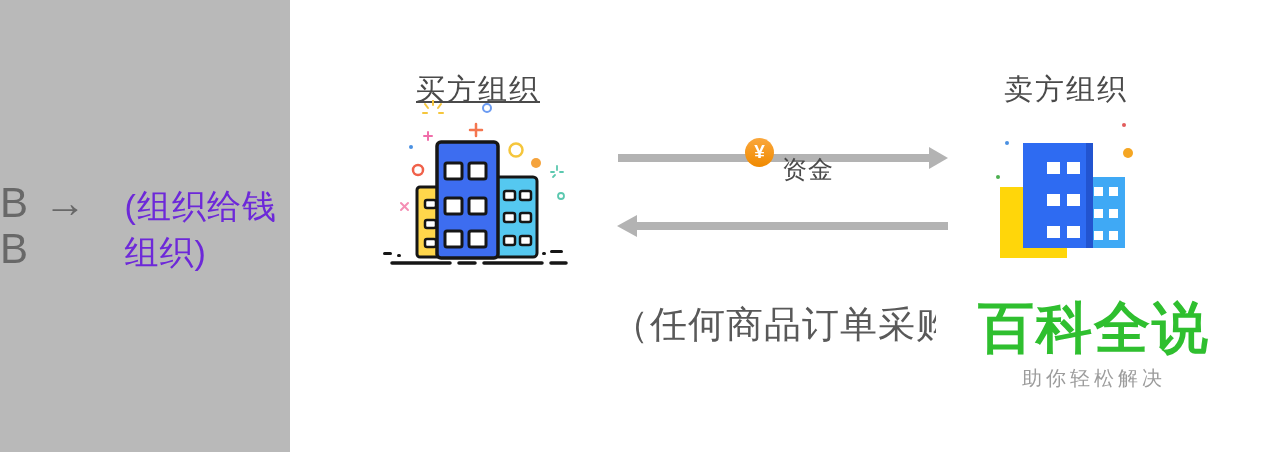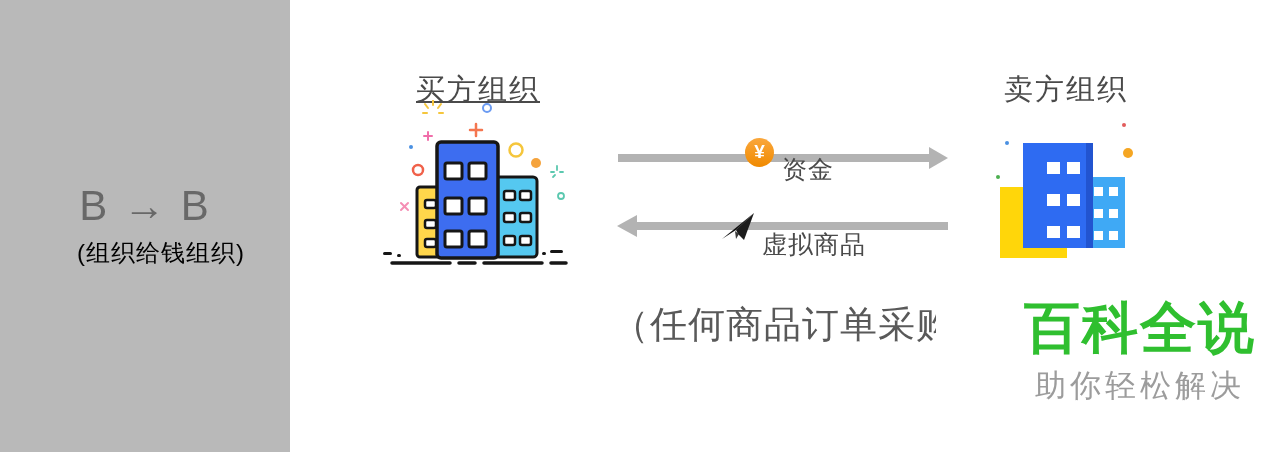--- a/index.html
+++ b/index.html
@@ -1,23 +1,23 @@
 <!DOCTYPE html>
 <html><head>
 <meta charset="utf-8">
 <style>
   html,body{margin:0;padding:0;background:#fff;}
   body{font-family:"Liberation Sans","DejaVu Sans",sans-serif;}
   .stage{position:relative;width:1280px;height:452px;background:#ffffff;overflow:hidden;}
 
   
   .panel{position:absolute;left:0;top:0;width:290px;height:452px;background:#b9b9b9;
-         display:flex;flex-direction:column;justify-content:center;align-items:center;}
+         display:flex;flex-direction:row;justify-content:center;align-items:center;}
   .panel-title{font-size:42px;color:#686868;letter-spacing:2px;line-height:1.1;}
-  .panel-subtitle{font-size:24px;color:#000000;margin-top:8px;letter-spacing:1px;margin-left:32px;}
+  .panel-subtitle{font-size:34px;color:#6d28d9;margin-top:8px;letter-spacing:1px;margin-left:32px;}
 
   
   .org-label{position:absolute;font-size:29px;color:#4a4a4a;text-align:center;letter-spacing:2px;}
   .buyer-label{left:383px;top:70px;width:190px;text-decoration:underline;}
   .seller-label{left:976px;top:70px;width:180px;}
 
   .illus{position:absolute;}
   .buyer-illus{left:383px;top:100px;}
   .seller-illus{left:995px;top:115px;}
 
@@ -33,23 +33,23 @@
   .flow-label .txt{font-size:25px;letter-spacing:1px;margin-top:35px;}
   .coin{width:29px;height:29px;border-radius:50%;background:linear-gradient(180deg,#faa73c,#f08a00);
         color:#fff;font-weight:bold;font-size:19px;display:flex;align-items:center;justify-content:center;}
   .plane{width:34px;height:30px;}
 
   
   .caption{position:absolute;left:612px;top:300px;width:324px;height:50px;overflow:hidden;
            white-space:nowrap;font-size:37px;font-weight:500;color:#595959;letter-spacing:1px;}
 
   
-  .logo{position:absolute;left:1004px;top:297px;width:272px;text-align:center;background:#fff;}
+  .logo{position:absolute;left:958px;top:297px;width:272px;text-align:center;background:#fff;}
   .logo-title{font-size:56px;line-height:62px;font-weight:700;color:#2fbf2f;letter-spacing:2px;}
-  .logo-subtitle{font-size:31px;color:#9c9c9c;letter-spacing:4px;margin-top:6px;}
+  .logo-subtitle{font-size:20px;color:#9c9c9c;letter-spacing:4px;margin-top:6px;}
 </style>
 </head>
 <body>
 
 <div class="stage">
 
   <div class="panel">
     <div class="panel-title">B → B</div>
     <div class="panel-subtitle">(组织给钱组织)</div>
   </div>
@@ -133,28 +133,20 @@
   </svg>
   <div class="flow-label money-label">
     <div class="coin">¥</div>
     <span class="txt">资金</span>
   </div>
 
   <svg class="arrow goods-arrow" width="331" height="22" viewBox="0 0 331 22">
     <rect x="18" y="7" width="313" height="8" fill="#b3b3b3"></rect>
     <polygon points="20,0 0,11 20,22" fill="#b3b3b3"></polygon>
   </svg>
-  <div class="flow-label goods-label">
-    <svg class="plane" viewBox="0 0 34 30">
-      <polygon points="1,27 33,1 15,18" fill="#111"></polygon>
-      <polygon points="15,18 33,1 23,28 17,22" fill="#1c1c1c"></polygon>
-      <polygon points="14,19 15,27 18,22" fill="#3a3a3a"></polygon>
-    </svg>
-    <span class="txt">虚拟商品</span>
-  </div>
 
   <div class="org-label seller-label">卖方组织</div>
   <svg class="illus seller-illus" width="140" height="150" viewBox="0 0 140 150">
     <rect x="5" y="72" width="67" height="71" fill="#ffd60a"></rect>
     <g>
       <rect x="28" y="28" width="70" height="105" fill="#2e6bf2"></rect>
       <rect x="91" y="28" width="7" height="105" fill="#2254d0"></rect>
       <rect x="52" y="47" width="13" height="12" fill="#fff"></rect>
       <rect x="72" y="47" width="13" height="12" fill="#fff"></rect>
       <rect x="52" y="79" width="13" height="12" fill="#fff"></rect>

